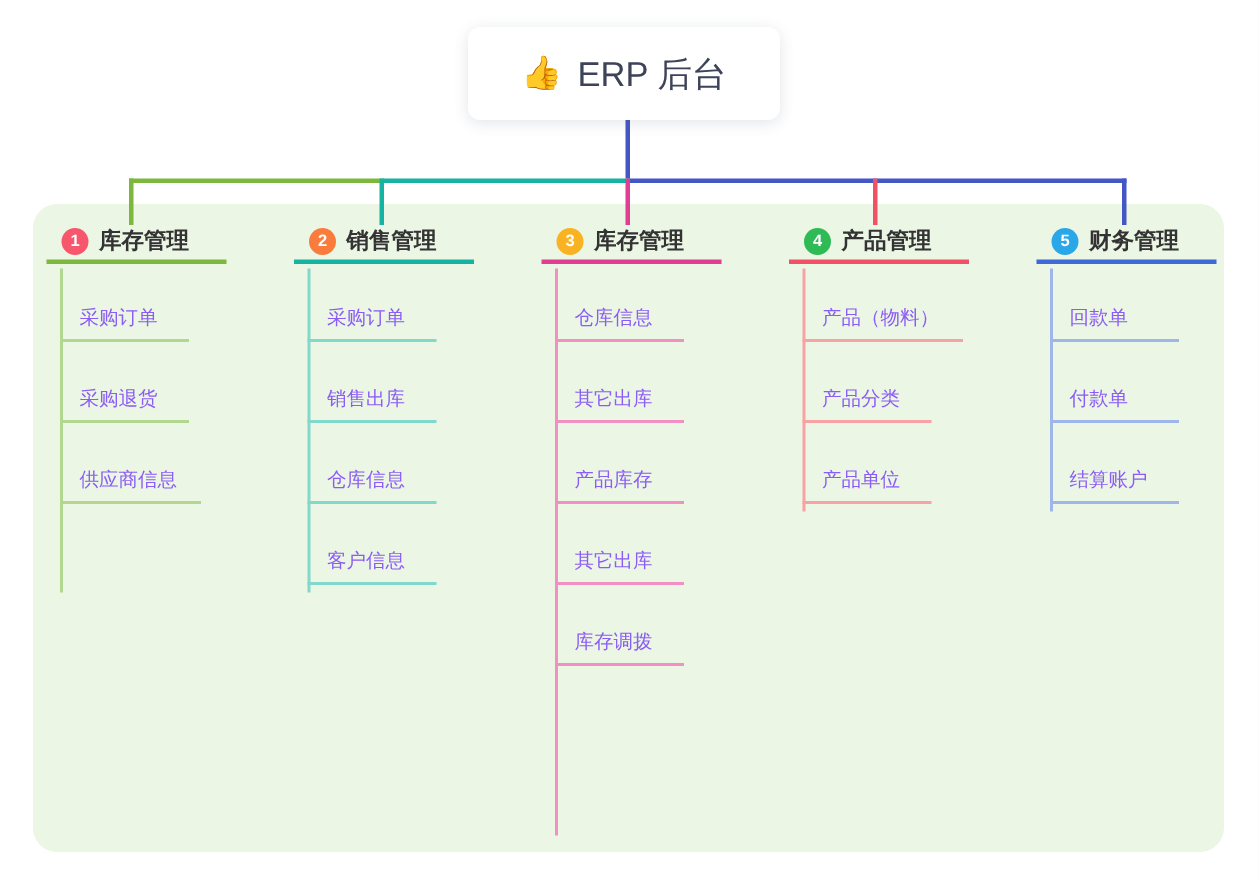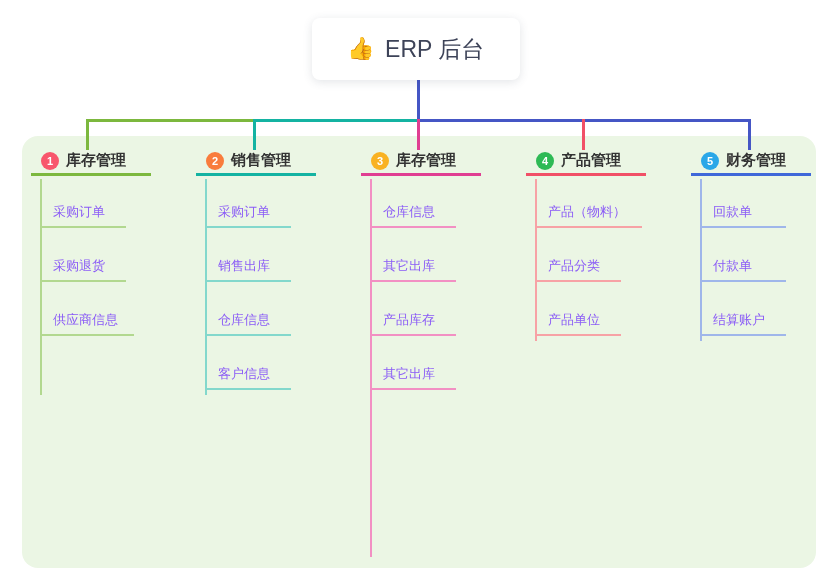--- a/index.html
+++ b/index.html
@@ -113,20 +113,21 @@
     <div class="branch-header">
       <span class="badge">3</span>
       <span>库存管理</span>
     </div>
     <div class="spine"></div>
     <div class="children">
       <div class="child">仓库信息</div>
       <div class="child">其它出库</div>
       <div class="child">产品库存</div>
       <div class="child">其它出库</div>
+      <div class="child">库存调拨</div>
     </div>
   </div>
 
   <div class="branch b4">
     <div class="branch-header">
       <span class="badge">4</span>
       <span>产品管理</span>
     </div>
     <div class="spine"></div>
     <div class="children">

